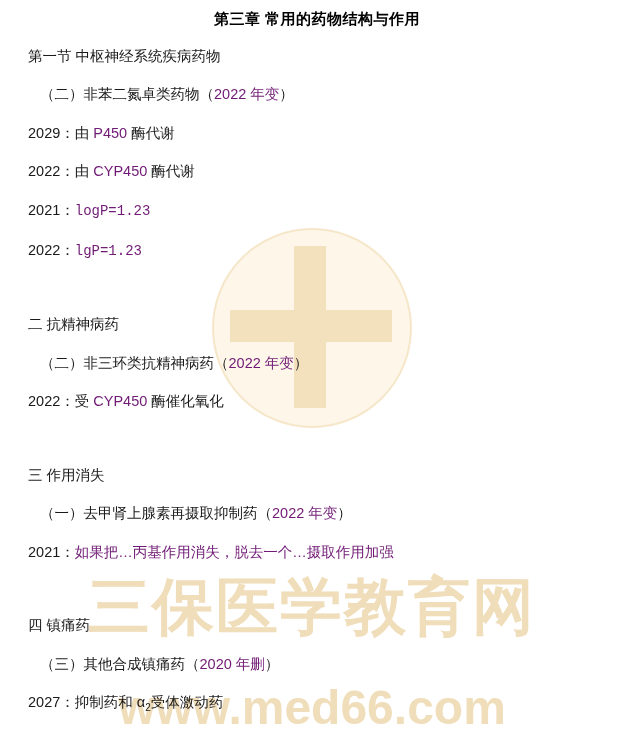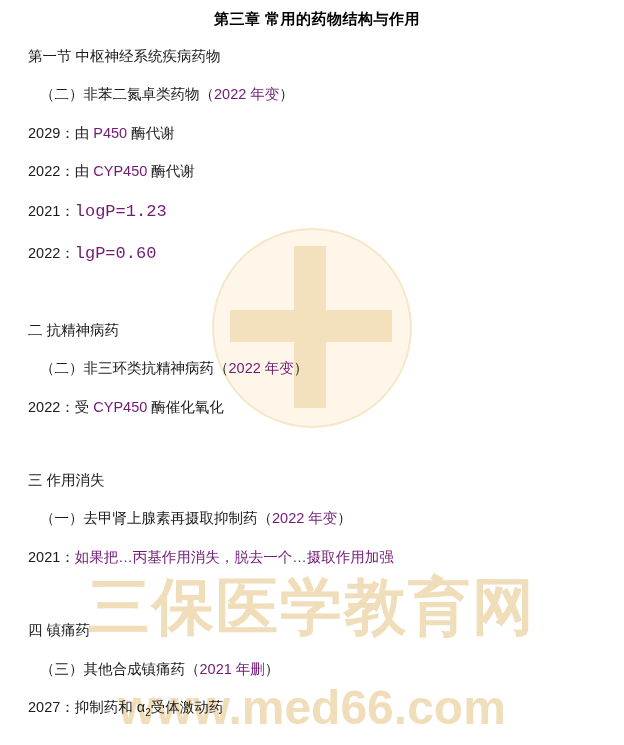--- a/index.html
+++ b/index.html
@@ -103,21 +103,21 @@
     padding-left: 12px;
   }
   .spacer {
     height: 22px;
   }
   .red {
     color: #701a75;
   }
   .mono {
     font-family: "Liberation Mono", monospace;
-    font-size: 17px;
+    font-size: 14px;
   }
   .sub {
     font-size: 10px;
     vertical-align: sub;
   }
 </style>
 </head>
 <body>
 
 <div class="watermark">
@@ -132,34 +132,34 @@
 
 <div class="page">
   <div class="doc-title">第三章  常用的药物结构与作用</div>
   <div id="body-content">
       <div>
         <div class="line"><span>第一节  中枢神经系统疾病药物</span></div>
         <div class="line indent"><span>（二）非苯二氮卓类药物（</span><span class="red">2022 年变</span><span>）</span></div>
         <div class="line"><span>2029：由 </span><span class="red">P450</span><span> 酶代谢</span></div>
         <div class="line"><span>2022：由 </span><span class="red">CYP450</span><span> 酶代谢</span></div>
         <div class="line"><span>2021：</span><span class="red mono">logP=1.23</span></div>
-        <div class="line"><span>2022：</span><span class="red mono">lgP=0.60</span></div>
+        <div class="line"><span>2022：</span><span class="red mono">lgP=1.23</span></div>
       </div>
       <div class="spacer"></div>
       <div>
         <div class="line"><span>二  抗精神病药</span></div>
         <div class="line indent"><span>（二）非三环类抗精神病药（</span><span class="red">2022 年变</span><span>）</span></div>
         <div class="line"><span>2022：受 </span><span class="red">CYP450</span><span> 酶催化氧化</span></div>
       </div>
       <div class="spacer"></div>
       <div>
         <div class="line"><span>三  作用消失</span></div>
         <div class="line indent"><span>（一）去甲肾上腺素再摄取抑制药（</span><span class="red">2022 年变</span><span>）</span></div>
         <div class="line"><span>2021：</span><span class="red">如果把…丙基作用消失，脱去一个…摄取作用加强</span></div>
       </div>
       <div class="spacer"></div>
       <div>
         <div class="line"><span>四  镇痛药</span></div>
-        <div class="line indent"><span>（三）其他合成镇痛药（</span><span class="red">2021 年删</span><span>）</span></div>
+        <div class="line indent"><span>（三）其他合成镇痛药（</span><span class="red">2020 年删</span><span>）</span></div>
         <div class="line"><span>2027：抑制药和 α</span><span class="sub">2</span><span>受体激动药</span></div>
       </div>
     </div>
 </div>
 
 </body></html>

